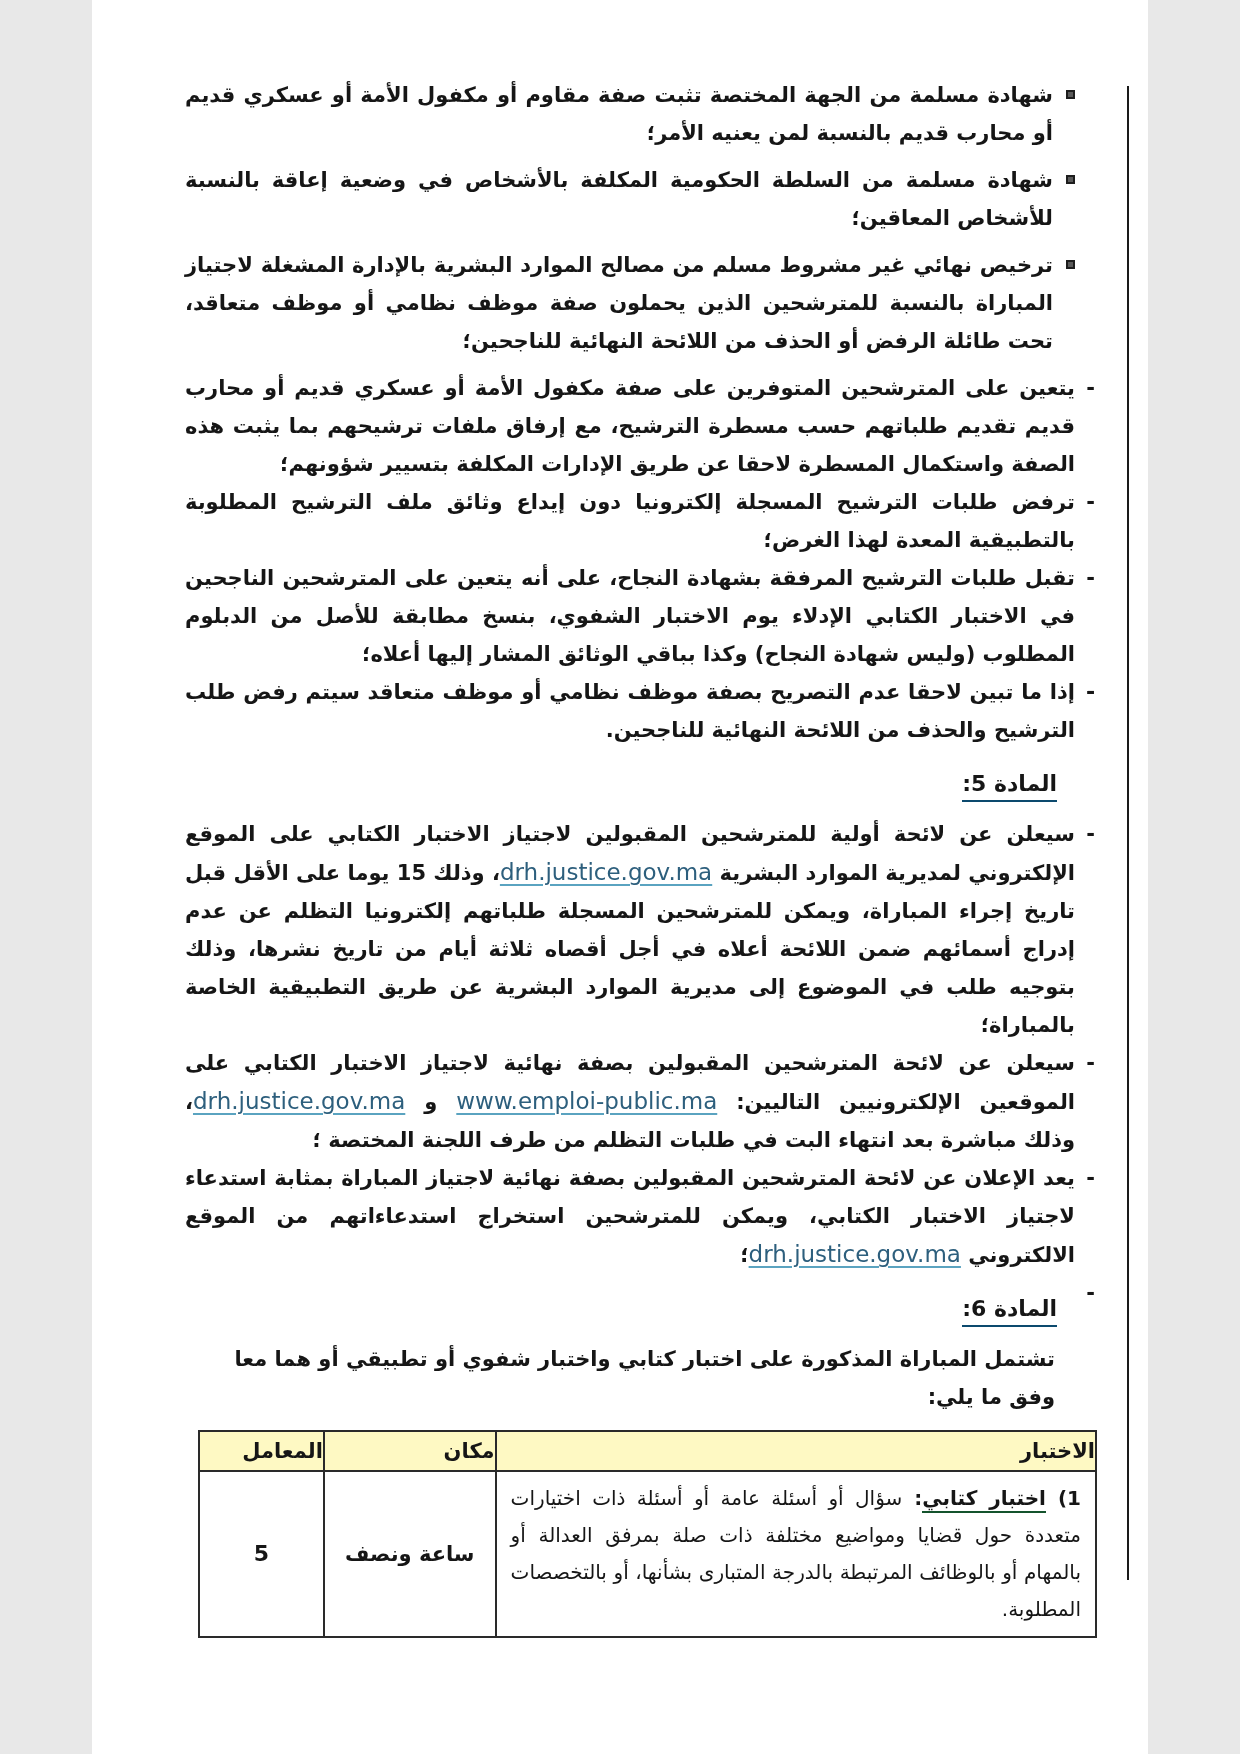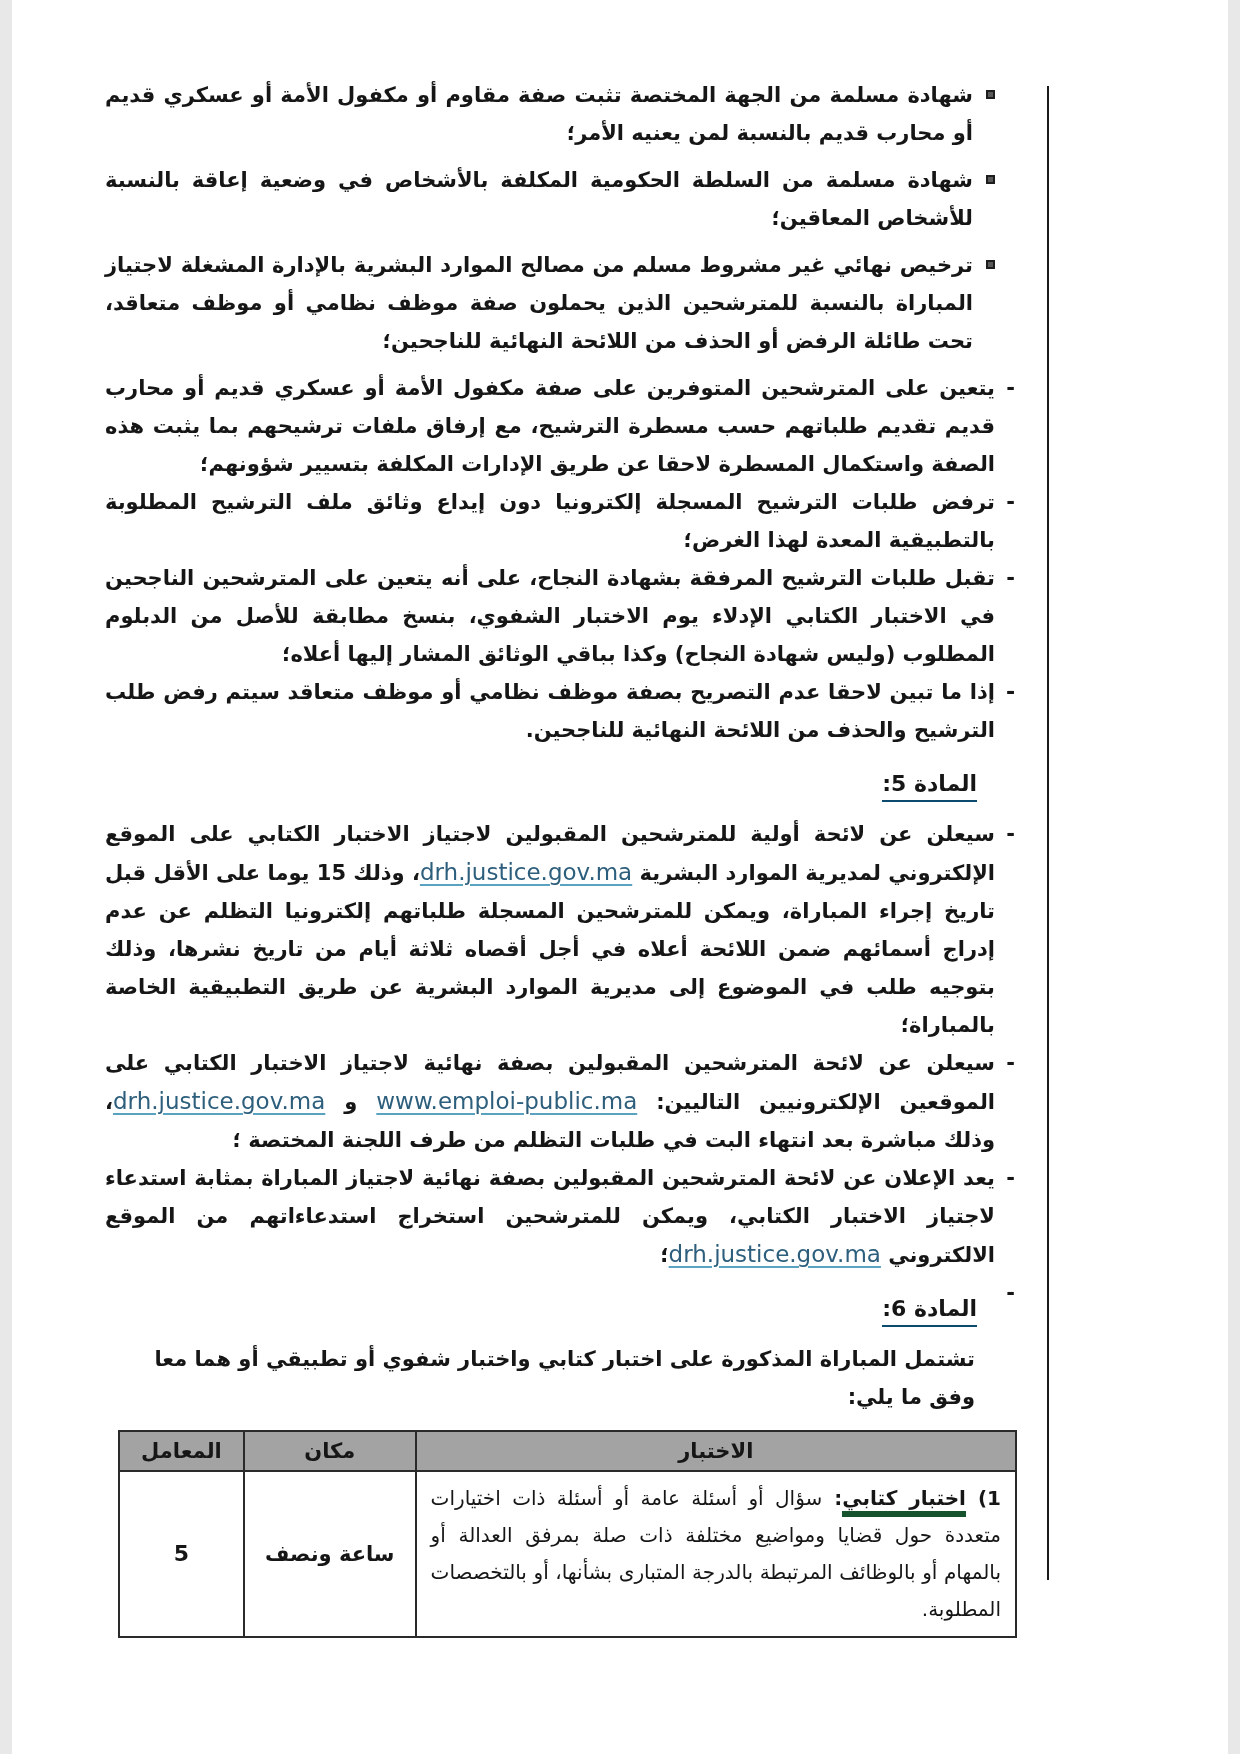--- a/index.html
+++ b/index.html
@@ -1,19 +1,19 @@
 <!DOCTYPE html>
 <html lang="ar" dir="rtl"><head>
 <meta charset="utf-8">
 <style>
   * { margin:0; padding:0; box-sizing:border-box; }
   html,body { background:#e8e8e8; }
   body { font-family:"DejaVu Sans","Liberation Sans",sans-serif; }
   .page {
-    position:relative; width:1216px; height:1754px;
+    position:relative; width:1056px; height:1754px;
     background:#ffffff; margin:0 auto; overflow:hidden;
     direction:rtl;
     color:#161616;
   }
   .margin-line {
     position:absolute; top:86px; left:1035px; width:2px; height:1494px;
     background:#1a1a1a;
   }
   .content {
     position:absolute; top:76px; left:93px; width:912px;
@@ -37,30 +37,30 @@
     border-bottom:2px solid #0c4a6e; padding-bottom:1px; line-height:30px;
   }
   .intro-line { margin:0 42px 14px 0; text-align:right; }
   
   .doclink {
     color:#2d5f7d; font-weight:400; font-size:23px;
     text-decoration:underline; text-decoration-color:#5aa3c0;
     text-underline-offset:4px; text-decoration-thickness:2px;
   }
   .b  { font-weight:700; }
-  .bu { font-weight:700; border-bottom:6px solid #14532d; padding-bottom:1px; }
+  .bu { font-weight:700; border-bottom:2px solid #14532d; padding-bottom:1px; }
   
   table.exam {
     border-collapse:collapse; width:899px; margin-top:6px;
     direction:rtl;
   }
   table.exam th, table.exam td { border:2px solid #2a2a2a; }
   table.exam thead th {
-    background:#a3a3a3; height:40px; font-size:21px; font-weight:700;
-    text-align:center; vertical-align:middle;
+    background:#fef9c3; height:40px; font-size:21px; font-weight:700;
+    text-align:right; vertical-align:middle;
   }
   td.exam-desc {
     width:602px; padding:8px 14px; font-size:20px; font-weight:400;
     line-height:37px; text-align:justify; vertical-align:middle;
   }
   td.exam-duration {
     width:172px; text-align:center; vertical-align:middle;
     font-weight:700; font-size:21px; line-height:36px; padding:4px 14px;
   }
   td.exam-coeff {

